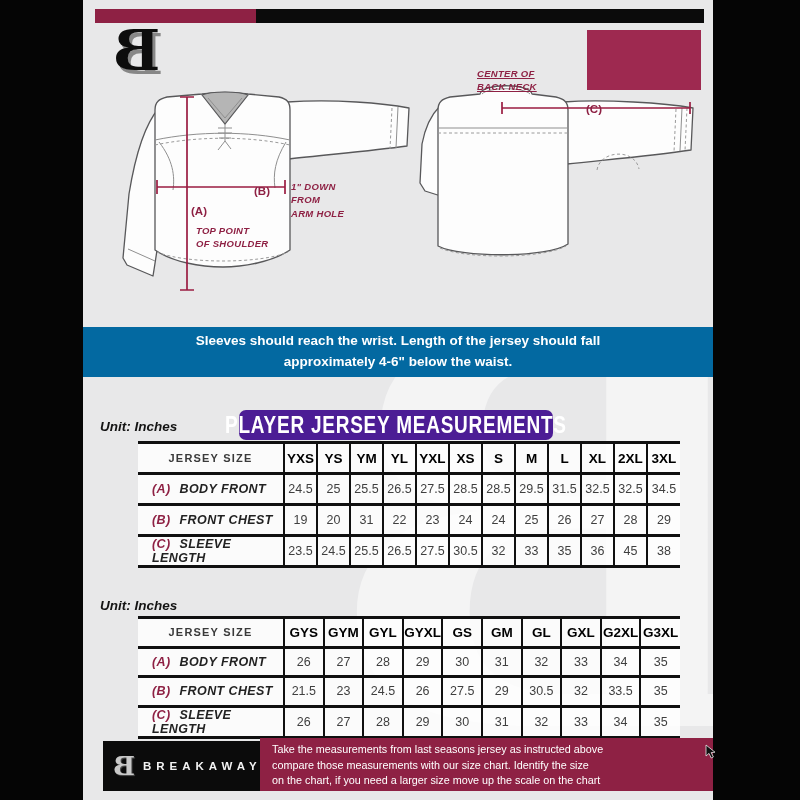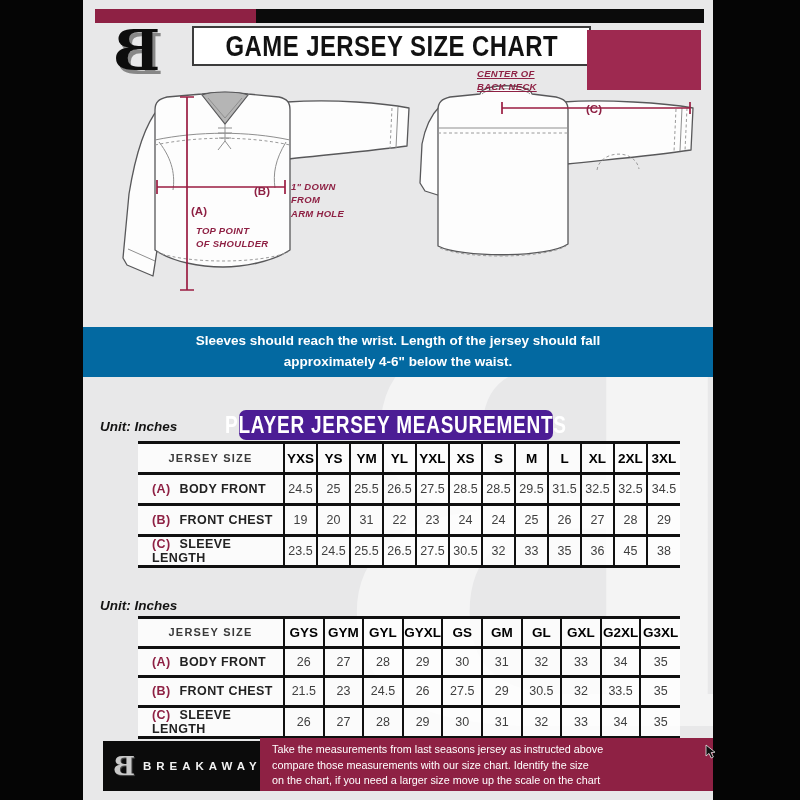--- a/index.html
+++ b/index.html
@@ -47,21 +47,21 @@
   table.mtable{border-collapse:collapse;table-layout:fixed;width:542px;}
   .mtable th,.mtable td{border-top:3px solid #101010;border-bottom:3px solid #101010;
         text-align:center;vertical-align:middle;background:rgba(255,255,255,.82);padding:0;}
   .mtable th+th,.mtable td+td{border-left:2px solid #101010;}
   .mtable th{font-size:13.5px;font-weight:700;color:#000000;}
   .mtable td{font-size:12.5px;font-weight:500;color:#3f3f3f;}
   #player-table th,#player-table td{height:28px;}
   #goalie-table th,#goalie-table td{height:26.5px;}
   .mtable .sizehdr{font-size:11px;letter-spacing:1.2px;font-weight:600;color:#3a3a3a;}
   .mtable .rowlabel{text-align:left;padding-left:14px;font-size:12.5px;letter-spacing:.4px;
-                    color:#222;font-weight:700;}
+                    color:#222;font-weight:700;font-style:italic;}
   .mtable .rowkey{color:#8e2144;font-weight:800;margin-right:9px;}
 
   .footer-black{position:absolute;left:20px;top:741px;width:157px;height:50px;background:#0b0b0b;
                 display:flex;align-items:center;padding-left:10px;box-sizing:border-box;gap:8px;}
   .footer-logo{font-family:"DejaVu Serif",serif;font-weight:bold;font-size:26px;line-height:1;
                color:#c9c9c9;transform:scaleX(-1);text-shadow:-1px 1px 1px #555;}
   .footer-brand{color:#f2f2f2;font-size:11.5px;font-weight:700;letter-spacing:5px;}
   .footer-maroon{position:absolute;left:177px;top:738px;width:488px;height:53px;background:#8e2144;
                  color:#fff;font-size:10.8px;line-height:15.5px;font-weight:500;
                  padding:4px 0 0 12px;box-sizing:border-box;white-space:pre-line;}
@@ -82,23 +82,20 @@
 
     <div class="watermark">B</div>
 
     <div class="stripe">
       <div class="m"></div>
       <div class="b"></div>
     </div>
 
     <div class="brand-logo">B</div>
 
-    <div class="title-box">
-      <span>GAME JERSEY SIZE CHART</span>
-    </div>
     <div class="title-accent"></div>
 
     <svg class="diagram-svg" width="630" height="265" viewBox="0 0 630 265">
 
       <g>
         <path class="jersey" d="M204,40 C252,37 300,41 326,46 L324,84 C288,89 240,93 206,97 Z"></path>
         <path class="seam" d="M315,45 L313,86"></path>
         <path class="stitch" d="M309,46 L307,87"></path>
         <path class="jersey" d="M76,46 C62,62 52,95 46,132 L40,196 L44,203 L70,214 C76,178 82,128 88,94 Z"></path>
         <path class="seam" d="M45,187 L72,199"></path>

